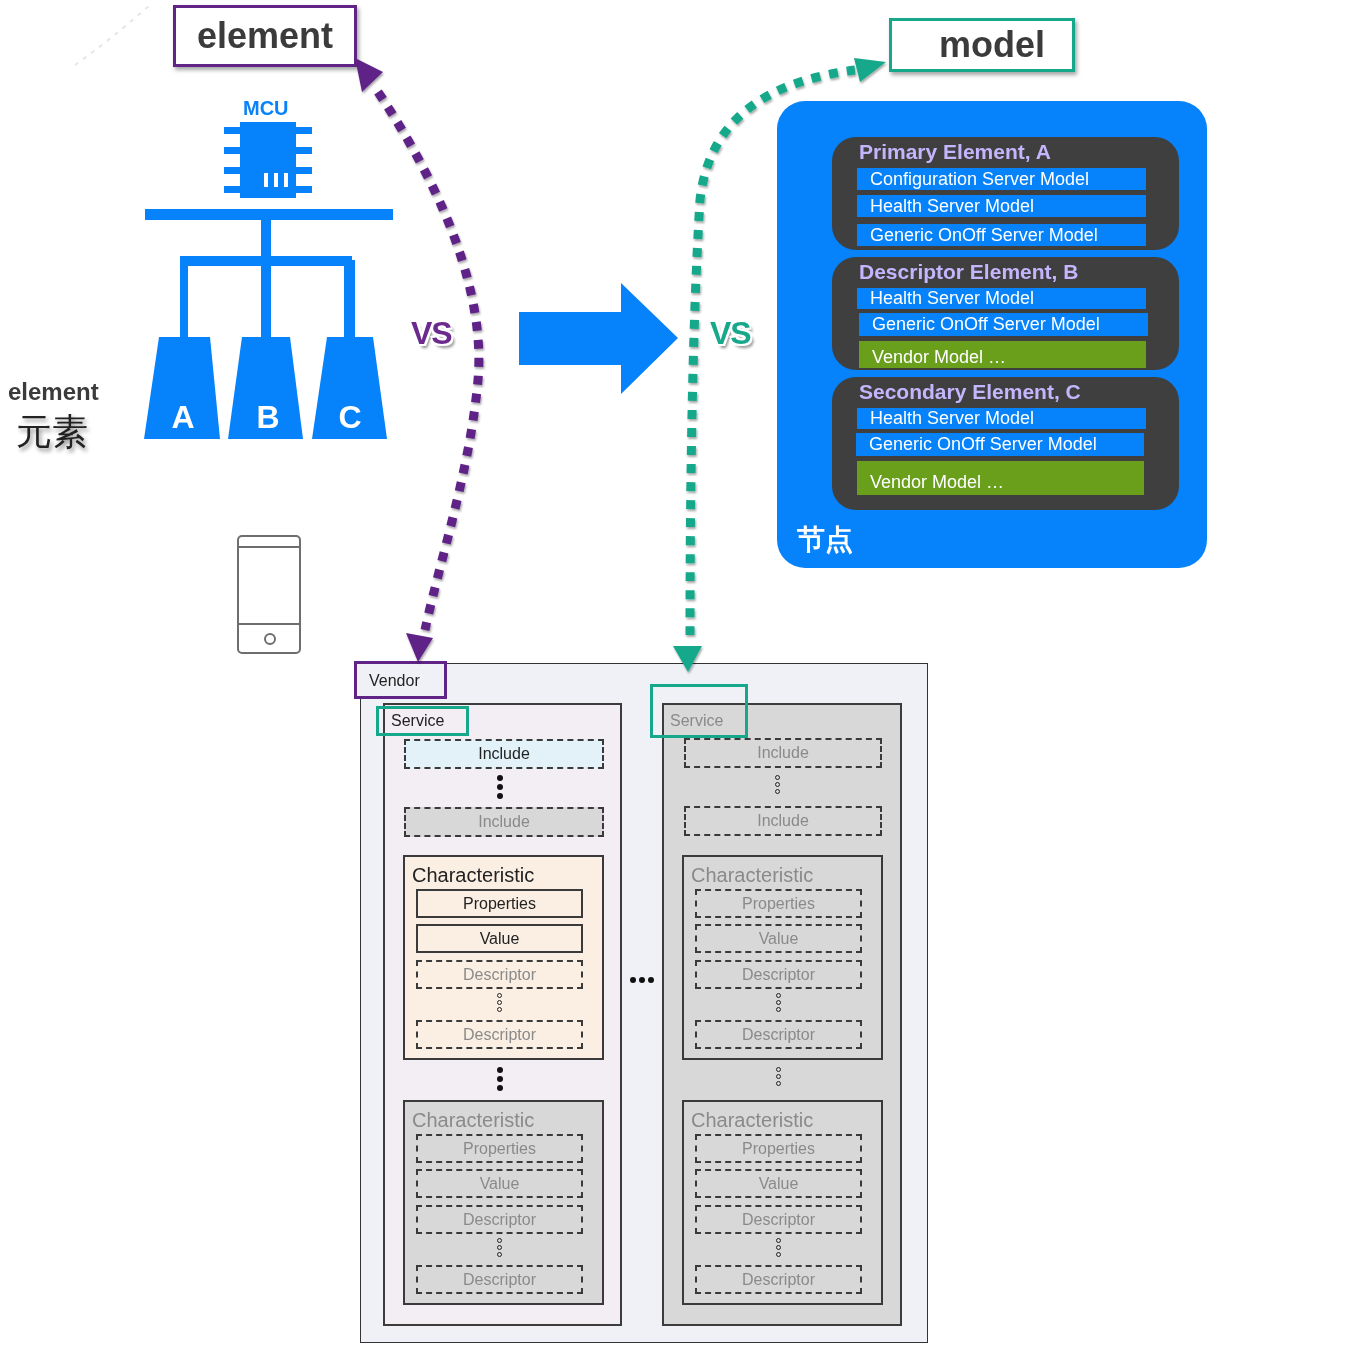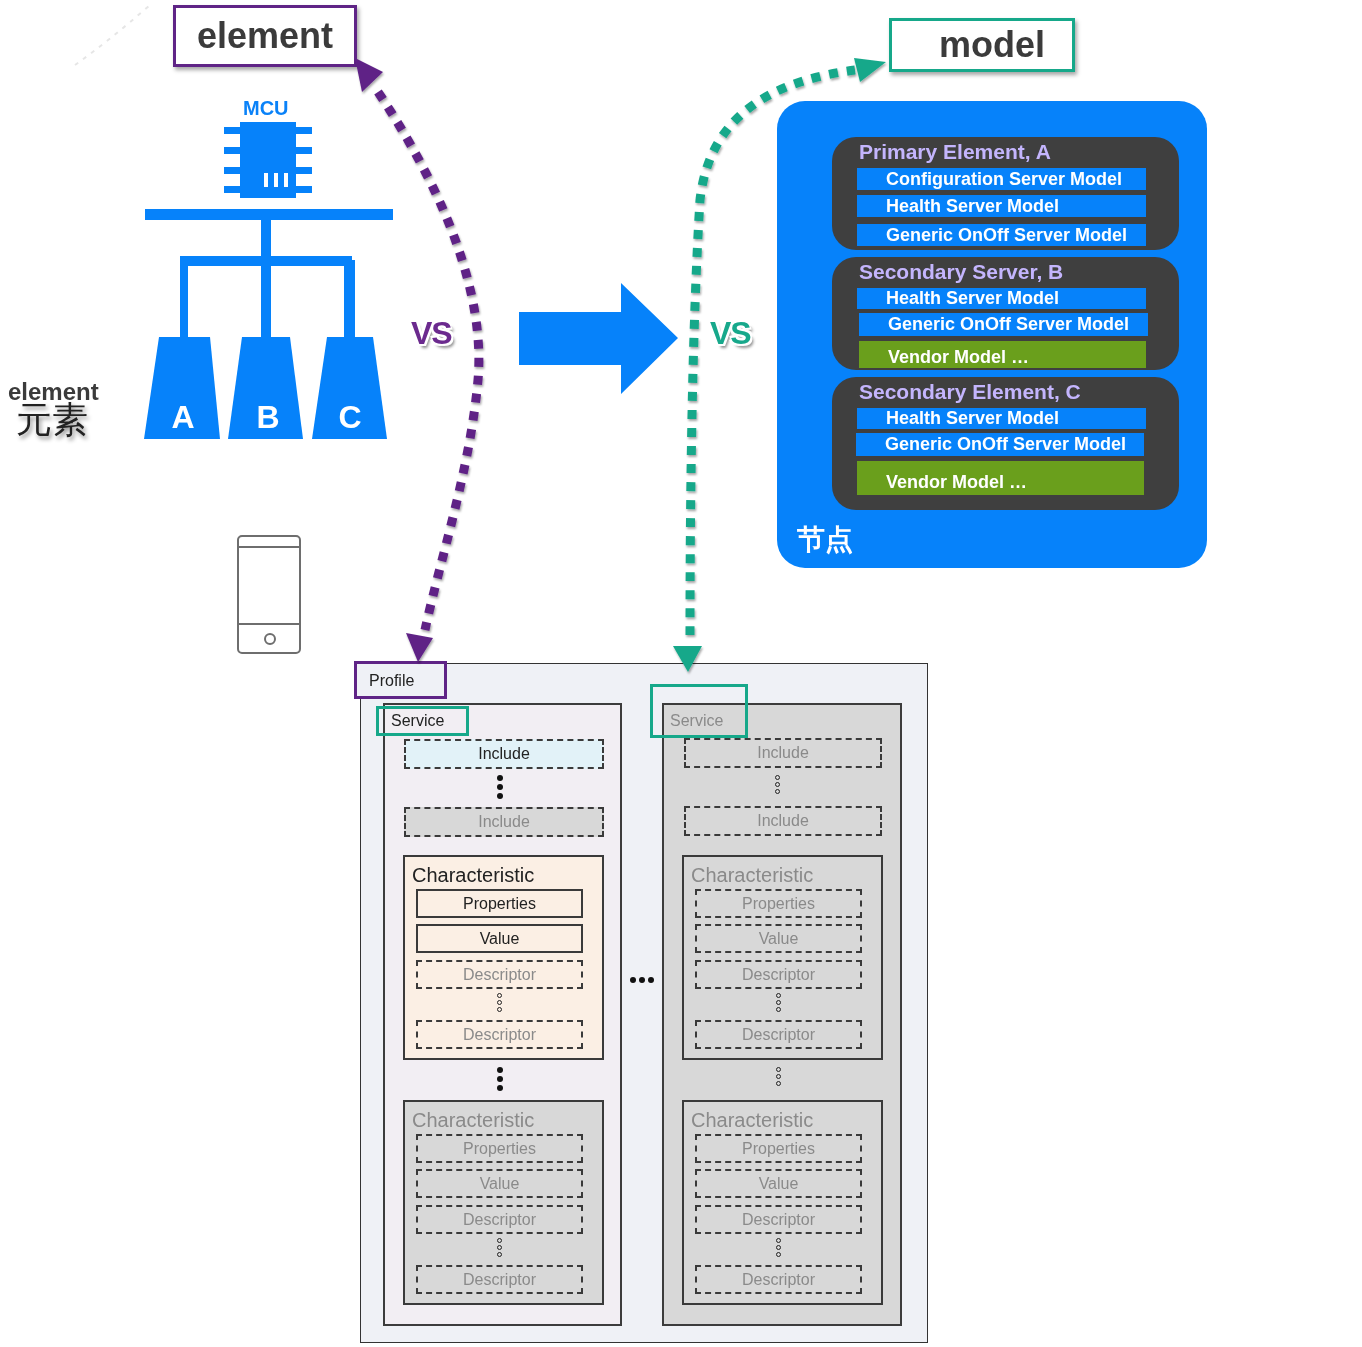--- a/index.html
+++ b/index.html
@@ -15,36 +15,36 @@
   }
   #element-title { left: 173px; top: 5px; width: 184px; height: 62px; border: 3px solid #5f2486; font-size: 36px; }
   #model-title { left: 889px; top: 18px; width: 186px; height: 54px; border: 3px solid #16a88a; font-size: 36px; padding-left: 20px; }
 
   
   #mcu-label { left: 243px; top: 97px; font-size: 20px; font-weight: bold; color: #0a82f8; }
   .blue { background: #0682fa; }
 
   
   #element-side-label { left: 8px; top: 378px; font-size: 24px; font-weight: bold; color: #3b3b3b; }
-  #element-side-cn { left: 16px; top: 396px; font-size: 36px; color: #222; text-shadow: 2px 3px 4px rgba(0,0,0,0.45); font-family: "DejaVu Sans", sans-serif; }
+  #element-side-cn { left: 16px; top: 408px; font-size: 36px; color: #222; text-shadow: 2px 3px 4px rgba(0,0,0,0.45); font-family: "DejaVu Sans", sans-serif; }
 
   .ab-label { position:absolute; color:#fff; font-weight:bold; font-size:32px; width:40px; text-align:center; }
 
   .vs {
     position: absolute; font-size: 32px; font-weight: bold; letter-spacing: -1px;
     text-shadow: -2px -2px 0 #fff, 2px -2px 0 #fff, -2px 2px 0 #fff, 2px 2px 0 #fff, 3px 4px 3px rgba(0,0,0,0.45);
   }
   #vs-left { left: 411px; top: 315px; color: #6b2a8e; }
   #vs-right { left: 710px; top: 315px; color: #17a88b; }
 
   
   #node-panel { left: 777px; top: 101px; width: 430px; height: 467px; border-radius: 28px; background: #0682fa; }
   .elem-group { position: absolute; left: 55px; width: 347px; background: #3f3f3f; border-radius: 24px; }
   .elem-title { position: absolute; left: 27px; top: 3px; color: #c4b5fd; font-size: 21px; font-weight: bold; white-space: nowrap; }
-  .model-bar { position: absolute; color: #fff; font-size: 18px; font-weight: bold; padding-left: 29px; white-space: nowrap; display:flex; align-items:center; }
+  .model-bar { position: absolute; color: #fff; font-size: 18px; font-weight: normal; padding-left: 13px; white-space: nowrap; display:flex; align-items:center; }
   .model-bar.blue-bar { background: #0682fa; }
   .model-bar.green-bar { background: #6a9f1c; }
   #node-cn { position: absolute; left: 20px; top: 420px; color: #fff; font-size: 28px; font-weight: bold; font-family: "DejaVu Sans", sans-serif; }
 
   
   #phone { left: 237px; top: 535px; width: 64px; height: 119px; border: 2px solid #6e6e6e; border-radius: 5px; }
   #phone .top-line { position:absolute; left:0; right:0; top:9px; height:2px; background:#6e6e6e; }
   #phone .bot-line { position:absolute; left:0; right:0; top:86px; height:2px; background:#6e6e6e; }
   #phone .home { position:absolute; left:25px; top:96px; width:12px; height:12px; border:2px solid #6e6e6e; border-radius:50%; }
 
@@ -132,21 +132,21 @@
 <div id="vs-right" class="vs">VS</div>
 
 <div id="node-panel" class="abs">
   <div class="elem-group" style="top:36px;height:113px;">
     <div class="elem-title">Primary Element, A</div>
     <div class="model-bar blue-bar" style="left:25px;top:31px;width:289px;height:22px;">Configuration Server Model</div>
     <div class="model-bar blue-bar" style="left:25px;top:58px;width:289px;height:22px;">Health Server Model</div>
     <div class="model-bar blue-bar" style="left:25px;top:87px;width:289px;height:22px;">Generic OnOff Server Model</div>
   </div>
   <div class="elem-group" style="top:156px;height:113px;">
-    <div class="elem-title">Secondary Server, B</div>
+    <div class="elem-title">Descriptor Element, B</div>
     <div class="model-bar blue-bar" style="left:25px;top:31px;width:289px;height:21px;">Health Server Model</div>
     <div class="model-bar blue-bar" style="left:27px;top:56px;width:289px;height:23px;">Generic OnOff Server Model</div>
     <div class="model-bar green-bar" style="left:27px;top:84px;width:287px;height:27px;padding-top:6px;">Vendor  Model …</div>
   </div>
   <div class="elem-group" style="top:276px;height:133px;">
     <div class="elem-title">Secondary Element, C</div>
     <div class="model-bar blue-bar" style="left:25px;top:31px;width:289px;height:21px;">Health Server Model</div>
     <div class="model-bar blue-bar" style="left:24px;top:56px;width:288px;height:23px;">Generic OnOff Server Model</div>
     <div class="model-bar green-bar" style="left:25px;top:84px;width:287px;height:34px;padding-top:8px;">Vendor  Model …</div>
   </div>
@@ -247,21 +247,21 @@
 <div class="dash-box" style="left:695px;top:1169px;width:167px;height:29px;">Value</div>
 <div class="dash-box" style="left:695px;top:1205px;width:167px;height:29px;">Descriptor</div>
 <div class="vdots hollow" style="left:776px;top:1238px;">
     <i></i>
     <i></i>
     <i></i>
   </div>
 <div class="dash-box" style="left:695px;top:1265px;width:167px;height:29px;">Descriptor</div>
 
 <div id="profile-label-box" class="abs" style="background:#eff1f6;"></div>
-<div id="profile-label" class="abs">Profile</div>
+<div id="profile-label" class="abs">Vendor</div>
 
 <svg id="arrows-svg" width="1362" height="1347">
   <defs>
     <filter id="sh" x="-20%" y="-20%" width="140%" height="140%">
       <feDropShadow dx="1" dy="2" stdDeviation="1.2" flood-color="#000" flood-opacity="0.35"></feDropShadow>
     </filter>
   </defs>
 
   <path d="M378 92 C 450 200, 485 300, 478 380 C 470 470, 440 560, 425 630" stroke="#5f2486" stroke-width="9" fill="none" stroke-dasharray="9 9" filter="url(#sh)"></path>
   <polygon points="355,58 383,72 362,92" fill="#5f2486" filter="url(#sh)"></polygon>

